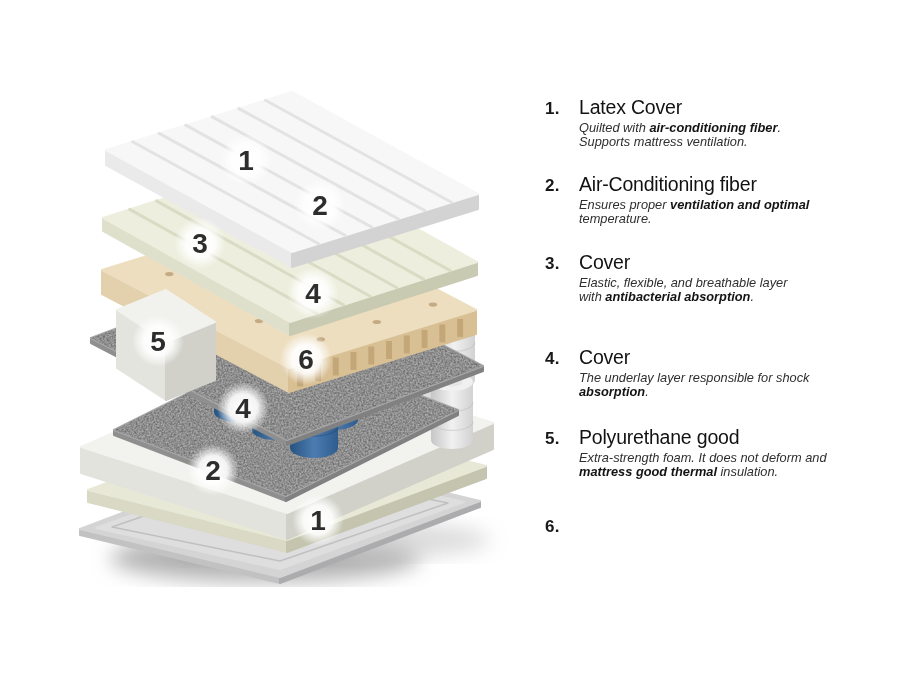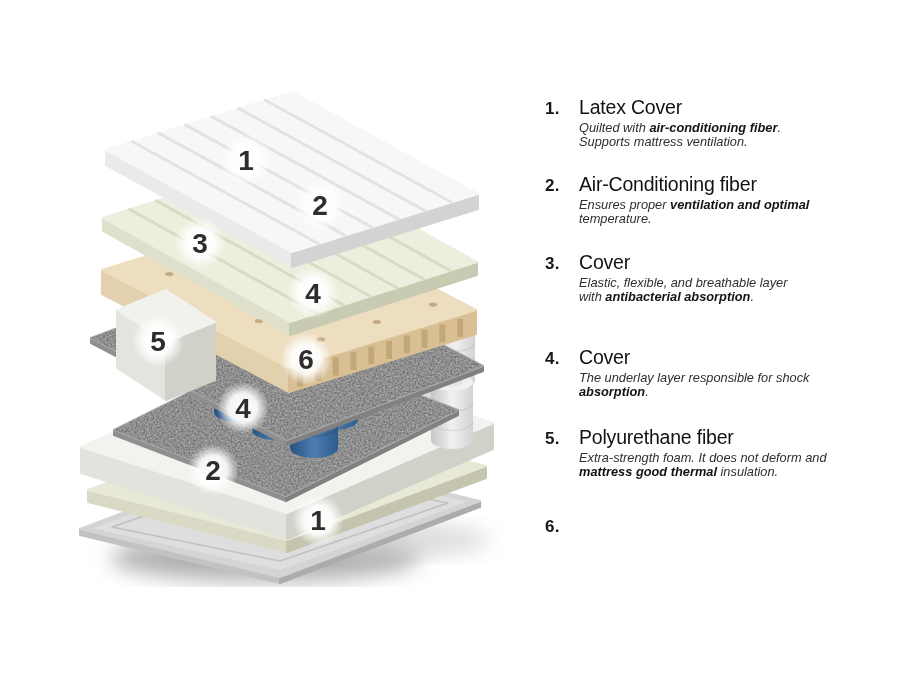--- a/index.html
+++ b/index.html
@@ -293,21 +293,21 @@
       <div class="legend-num">4.</div>
       <div class="legend-body">
         <h3 class="legend-title">Cover</h3>
         <p class="legend-desc">The underlay layer responsible for shock <b>absorption</b>.</p>
       </div>
     </div>
 
     <div class="legend-item">
       <div class="legend-num">5.</div>
       <div class="legend-body">
-        <h3 class="legend-title">Polyurethane fiber</h3>
+        <h3 class="legend-title">Polyurethane good</h3>
         <p class="legend-desc">Extra-strength foam. It does not deform and<br><b>mattress good thermal</b> insulation.</p>
       </div>
     </div>
 
     <div class="legend-item">
       <div class="legend-num">6.</div>
       <div class="legend-body">
       </div>
     </div>
 

